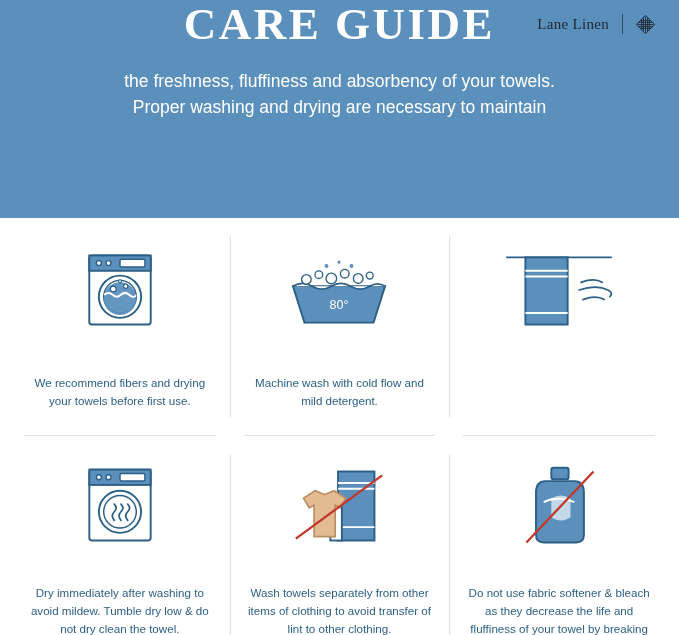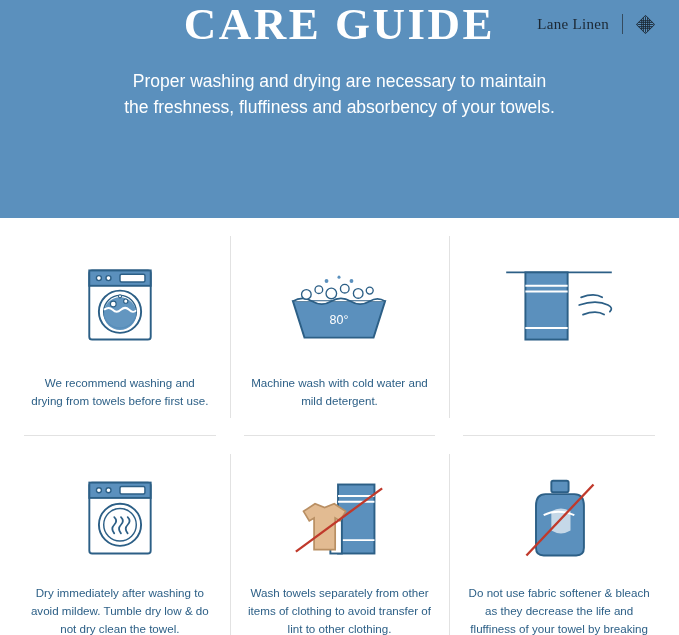--- a/index.html
+++ b/index.html
@@ -108,21 +108,21 @@
     position: absolute;
     left: 14px;
     right: 14px;
     bottom: 0;
     height: 1px;
     background: #e2e2e2;
   }
   .icon-wrap {
     height: 126px;
     display: flex;
-    align-items: center;
+    align-items: flex-start;
     justify-content: center;
   }
   .caption {
     text-align: center;
     color: #2c5f86;
     font-size: 11.6px;
     line-height: 1.55;
     max-width: 185px;
     margin-top: 6px;
   }
@@ -150,22 +150,22 @@
             <path d="M10 1.5 L10 18.5 M1.5 10 L18.5 10"></path>
             <path d="M6 4.6 L6 15.4 M14 4.6 L14 15.4 M4.6 6 L15.4 6 M4.6 14 L15.4 14"></path>
             <path d="M7.8 2.6 L7.8 17.4 M12.2 2.6 L12.2 17.4 M2.6 7.8 L17.4 7.8 M2.6 12.2 L17.4 12.2"></path>
           </g>
         </svg>
       </span>
     </div>
 
     <h1 class="title">CARE GUIDE</h1>
     <p class="subtitle">
+      <span>the freshness, fluffiness and absorbency of your towels.</span>
       <span>Proper washing and drying are necessary to maintain</span>
-      <span>the freshness, fluffiness and absorbency of your towels.</span>
     </p>
   </div>
 
   <div class="grid">
 
     <div class="cell row1 col1">
       <div class="icon-wrap">
         <svg width="96" height="96" viewBox="0 0 100 100" aria-hidden="true">
           <rect x="18" y="14" width="64" height="72" rx="3" fill="#ffffff" stroke="#2c5f86" stroke-width="2"></rect>
           <rect x="18" y="14" width="64" height="16" fill="#5b90bd" stroke="#2c5f86" stroke-width="2"></rect>
@@ -174,41 +174,41 @@
           <rect x="50" y="18" width="26" height="8" rx="1.6" fill="#ffffff" stroke="#2c5f86" stroke-width="1.5"></rect>
           <circle cx="50" cy="57" r="22" fill="#ffffff" stroke="#2c5f86" stroke-width="2"></circle>
           <circle cx="50" cy="57" r="17" fill="#ffffff" stroke="#2c5f86" stroke-width="1.5"></circle>
           <path d="M33 59 a17 17 0 0 0 34 0 a17 17 0 0 0 -34 0 z" fill="#5b90bd" opacity="0.95"></path>
           <path d="M33.4 55 q5 -4 9 0 q4 4 8.5 0 q4.5 -4 8.6 0 q4.2 4 7.3 0.6" fill="none" stroke="#ffffff" stroke-width="2"></path>
           <circle cx="43" cy="49" r="3" fill="#ffffff" stroke="#2c5f86" stroke-width="1.2"></circle>
           <circle cx="56" cy="46" r="2.2" fill="#ffffff" stroke="#2c5f86" stroke-width="1.2"></circle>
           <circle cx="50" cy="41" r="1.6" fill="#ffffff" stroke="#2c5f86" stroke-width="1.1"></circle>
         </svg>
       </div>
-      <div class="caption">We recommend washing and drying from towels before first use.</div>
+      <div class="caption">We recommend fibers and drying your towels before first use.</div>
     </div>
 
     <div class="cell row1 col2">
       <div class="icon-wrap">
         <svg width="116" height="96" viewBox="0 0 120 100" aria-hidden="true">
           <path d="M12 46 L108 46 L96 84 L24 84 Z" fill="#5b90bd" stroke="#2c5f86" stroke-width="2"></path>
           <path d="M12 46 q10 -6 20 0 q10 6 20 0 q10 -6 20 0 q10 6 20 0 q8 -5 16 0" fill="#ffffff" stroke="#2c5f86" stroke-width="1.8"></path>
           <circle cx="26" cy="39" r="5" fill="#ffffff" stroke="#2c5f86" stroke-width="1.4"></circle>
           <circle cx="39" cy="34" r="4" fill="#ffffff" stroke="#2c5f86" stroke-width="1.4"></circle>
           <circle cx="52" cy="38" r="5.5" fill="#ffffff" stroke="#2c5f86" stroke-width="1.4"></circle>
           <circle cx="66" cy="33" r="4.5" fill="#ffffff" stroke="#2c5f86" stroke-width="1.4"></circle>
           <circle cx="80" cy="38" r="5" fill="#ffffff" stroke="#2c5f86" stroke-width="1.4"></circle>
           <circle cx="92" cy="35" r="3.6" fill="#ffffff" stroke="#2c5f86" stroke-width="1.4"></circle>
           <circle cx="47" cy="25" r="2" fill="#5b90bd"></circle>
           <circle cx="60" cy="21" r="1.6" fill="#5b90bd"></circle>
           <circle cx="73" cy="25" r="2" fill="#5b90bd"></circle>
           <text x="60" y="70" text-anchor="middle" fill="#ffffff" font-family="Liberation Sans, sans-serif" font-size="13">80°</text>
         </svg>
       </div>
-      <div class="caption">Machine wash with cold water and mild detergent.</div>
+      <div class="caption">Machine wash with cold flow and mild detergent.</div>
     </div>
 
     <div class="cell row1 col3">
       <div class="icon-wrap">
         <svg width="130" height="96" viewBox="0 0 130 100" aria-hidden="true">
           <line x1="10" y1="16" x2="120" y2="16" stroke="#2c5f86" stroke-width="2"></line>
           <rect x="30" y="16" width="44" height="70" fill="#5b90bd" stroke="#2c5f86" stroke-width="2"></rect>
           <line x1="30" y1="30" x2="74" y2="30" stroke="#ffffff" stroke-width="2"></line>
           <line x1="30" y1="36" x2="74" y2="36" stroke="#ffffff" stroke-width="2"></line>
           <line x1="30" y1="74" x2="74" y2="74" stroke="#ffffff" stroke-width="2"></line>

